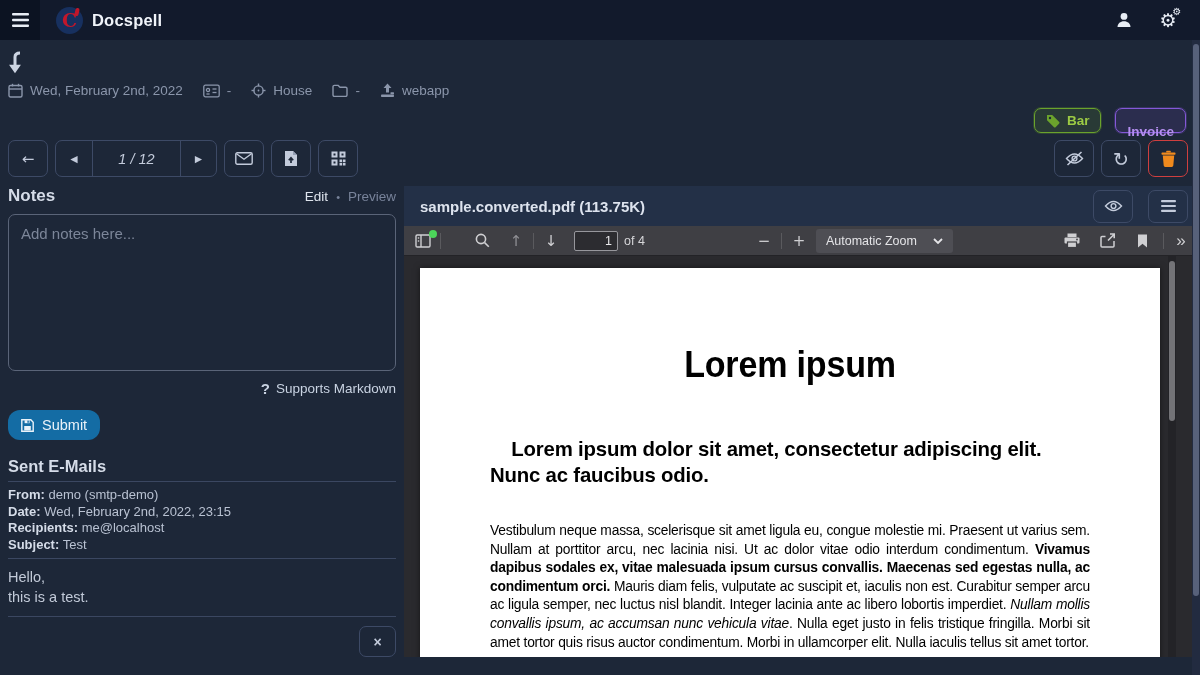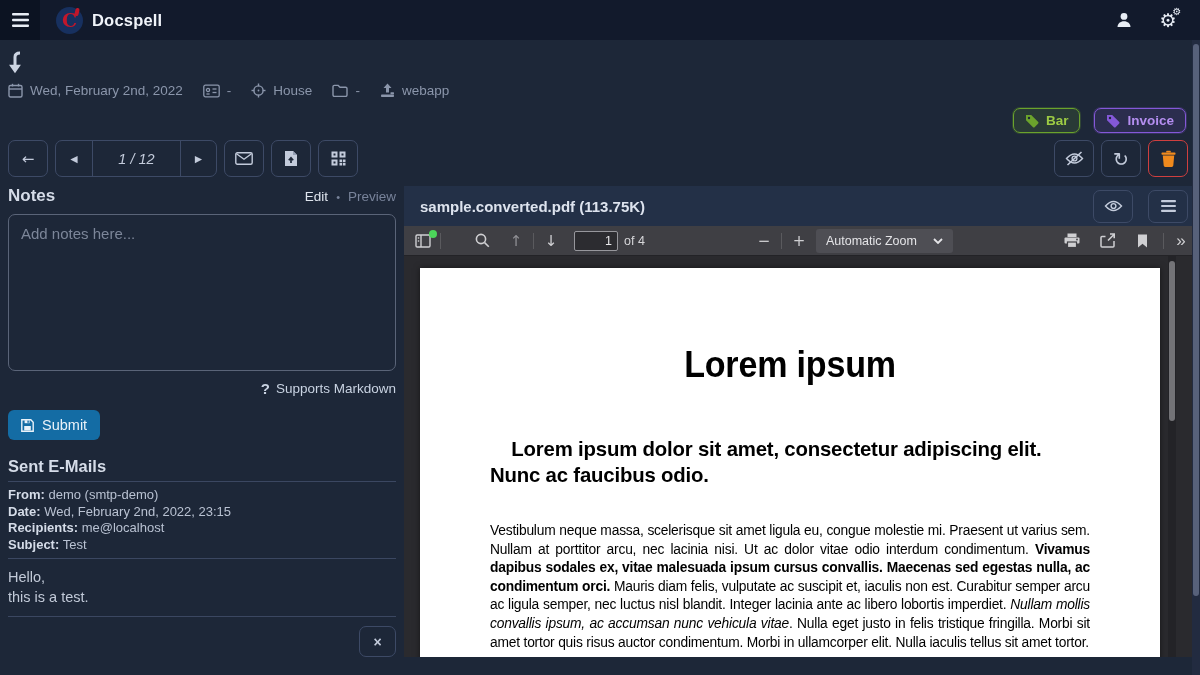--- a/index.html
+++ b/index.html
@@ -23,21 +23,21 @@
   .item-head { padding:10px 8px 0 8px; }
   .item-title { display:flex; align-items:center; gap:10px; color:#ccd4e2; font-size:24px; font-weight:bold; }
   .item-meta { margin-top:9px; display:flex; align-items:center; gap:7px; color:#8b96ab; font-size:13.5px; }
   .item-meta .mi { display:flex; align-items:center; color:#8b96ab; }
   .item-meta .gap { width:6px; }
 
   
   .tags-row { position:absolute; top:108px; right:14px; display:flex; gap:14px; }
   .tag { display:flex; align-items:center; gap:7px; height:25px; padding:8px 11px; border-radius:7px; font-size:13.5px; font-weight:bold; cursor:pointer; }
   .tag-green  { color:#9ccb44; border:1px solid #6ba32c; background:rgba(106,162,44,.16); box-shadow:0 0 0 1px rgba(106,162,44,.25); }
-  .tag-purple { color:#b48ef0; border:1px solid #8458d8; background:rgba(132,88,216,.14); box-shadow:0 0 0 1px rgba(132,88,216,.25); }
+  .tag-purple { color:#b48ef0; border:1px solid #8458d8; background:rgba(132,88,216,.14); box-shadow:0 0 0 1px rgba(132,88,216,.25);flex-direction:column; }
 
   
   .toolbar-row { margin-top:42px; padding:0 12px 0 8px; display:flex; align-items:center; }
   .btn { height:37px; min-width:40px; border:1px solid #3d4a66; border-radius:7px; background:transparent; color:#c3cbdb; display:flex; align-items:center; justify-content:center; cursor:pointer; font-size:15px; }
   .btn + .btn { margin-left:7px; }
   .btn-group { display:flex; height:37px; border:1px solid #3d4a66; border-radius:7px; margin:0 7px; overflow:hidden; }
   .btn-group .seg { display:flex; align-items:center; justify-content:center; cursor:pointer; color:#c3cbdb; }
   .btn-group .seg + .seg { border-left:1px solid #3d4a66;font-style:italic; }
   .seg-chev { width:36px; font-size:12px; }
   .seg-dim { color:#5b677f; }
@@ -52,21 +52,21 @@
   .notes-head { display:flex; align-items:baseline; }
   .notes-title { color:#d5dce8; font-size:17px; font-weight:bold; }
   .notes-links { margin-left:auto; font-size:13.5px; display:flex; gap:8px; align-items:center; }
   .link-lit { color:#dfe5ee; cursor:pointer; }
   .link-dim { color:#78839a; cursor:pointer; }
   .dot-sep { color:#78839a; font-size:11px; }
   .notes-area { margin-top:8px; width:388px; height:157px; background:#1d2738; border:1px solid #5a6478; border-radius:7px; resize:none; padding:10px 12px; color:#c2cad8; font-size:15px; font-family:inherit; }
   .notes-area::placeholder { color:#7c8699; }
   .md-hint { margin-top:5px; text-align:right; font-size:13.5px; color:#c9d3e2; display:flex; justify-content:flex-end; align-items:center; gap:6px; cursor:pointer; }
   .md-q { font-weight:bold; font-size:15px; }
-  .submit-btn { margin-top:13px; height:30px; padding:9px 13px; background:#146ca4; border:none; border-radius:6px; color:#eaf2f9; font-size:14.5px; display:flex; align-items:center; gap:8px; cursor:pointer; }
+  .submit-btn { margin-top:13px; height:30px; padding:9px 13px; background:#146ca4; border:none; border-radius:12px; color:#eaf2f9; font-size:14.5px; display:flex; align-items:center; gap:8px; cursor:pointer; }
 
   .mails { margin-top:17px; }
   .mails-title { color:#d5dce8; font-size:16.5px; font-weight:bold; }
   .hline { border:none; border-top:1px solid #3b4761; margin:5px 0; width:388px; }
   .meta-row { font-size:13px; line-height:16.5px; color:#b9c2d2; }
   .meta-row b { color:#d5dce8; }
   .mail-body { font-size:14.5px; color:#c2cad8; line-height:20px; padding:3px 0 4px; }
   .close-row { display:flex; justify-content:flex-end; padding-top:4px; width:388px; }
   .close-btn { width:37px; height:31px; border:1px solid #3d4a66; border-radius:7px; background:transparent; color:#c3cbdb; font-size:14px; font-weight:bold; display:flex; align-items:center; justify-content:center; cursor:pointer; }
 

